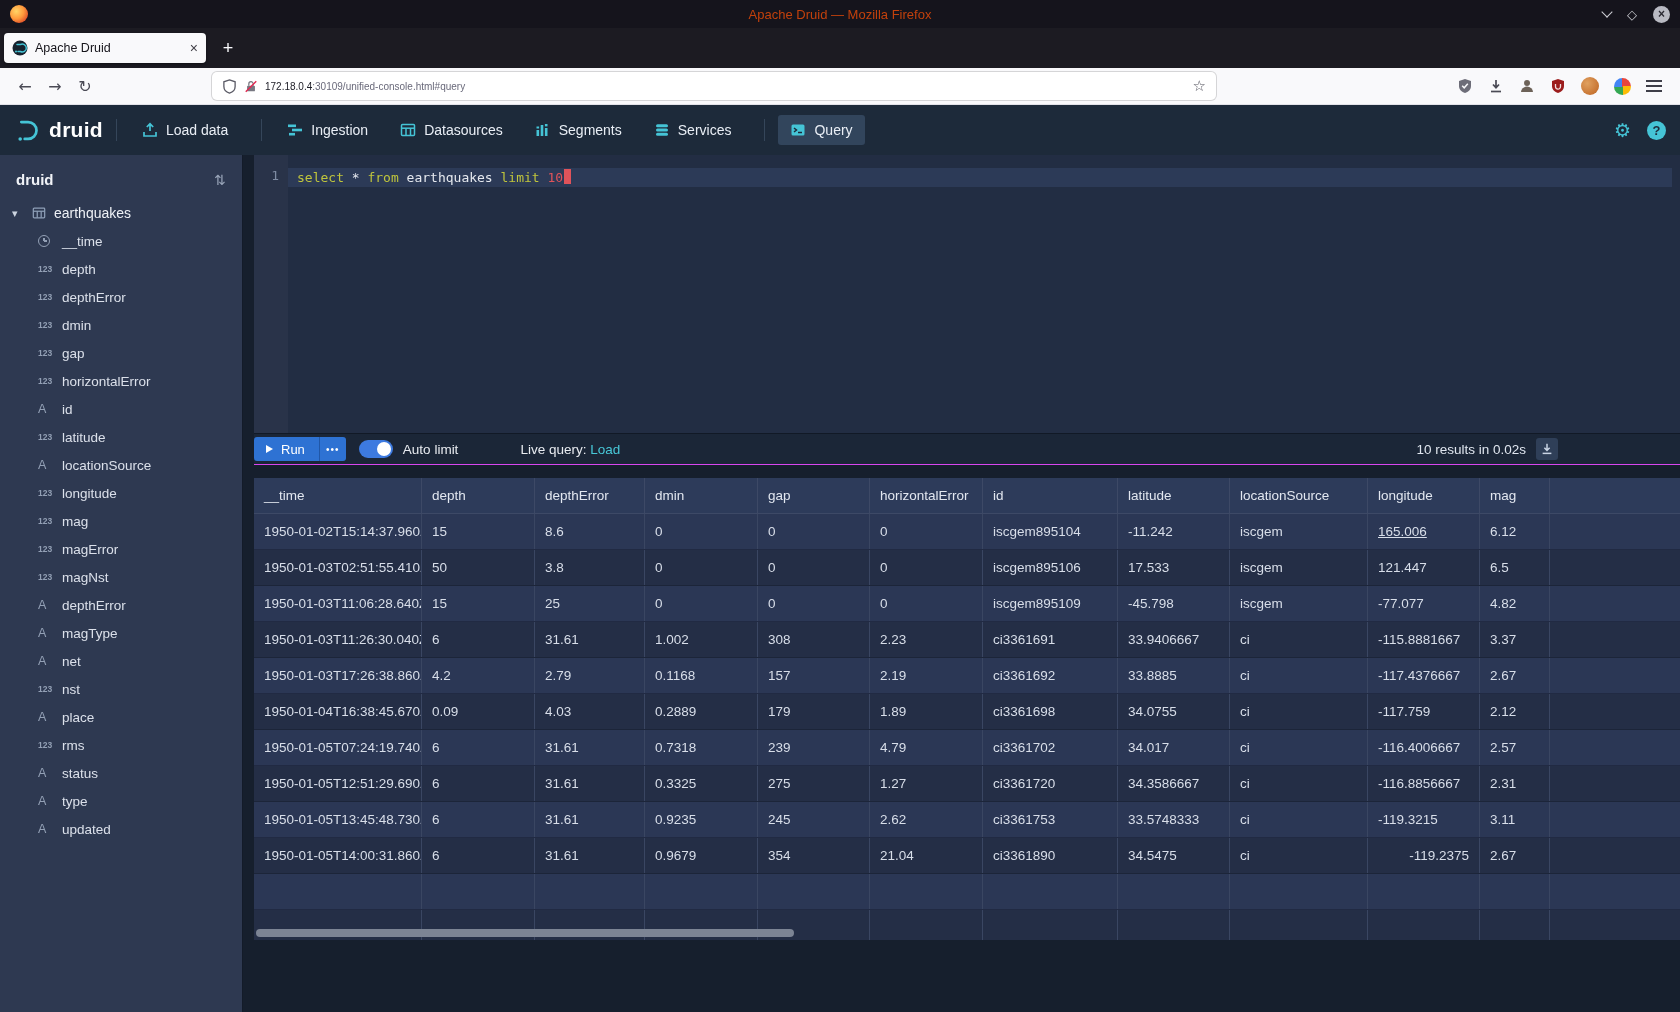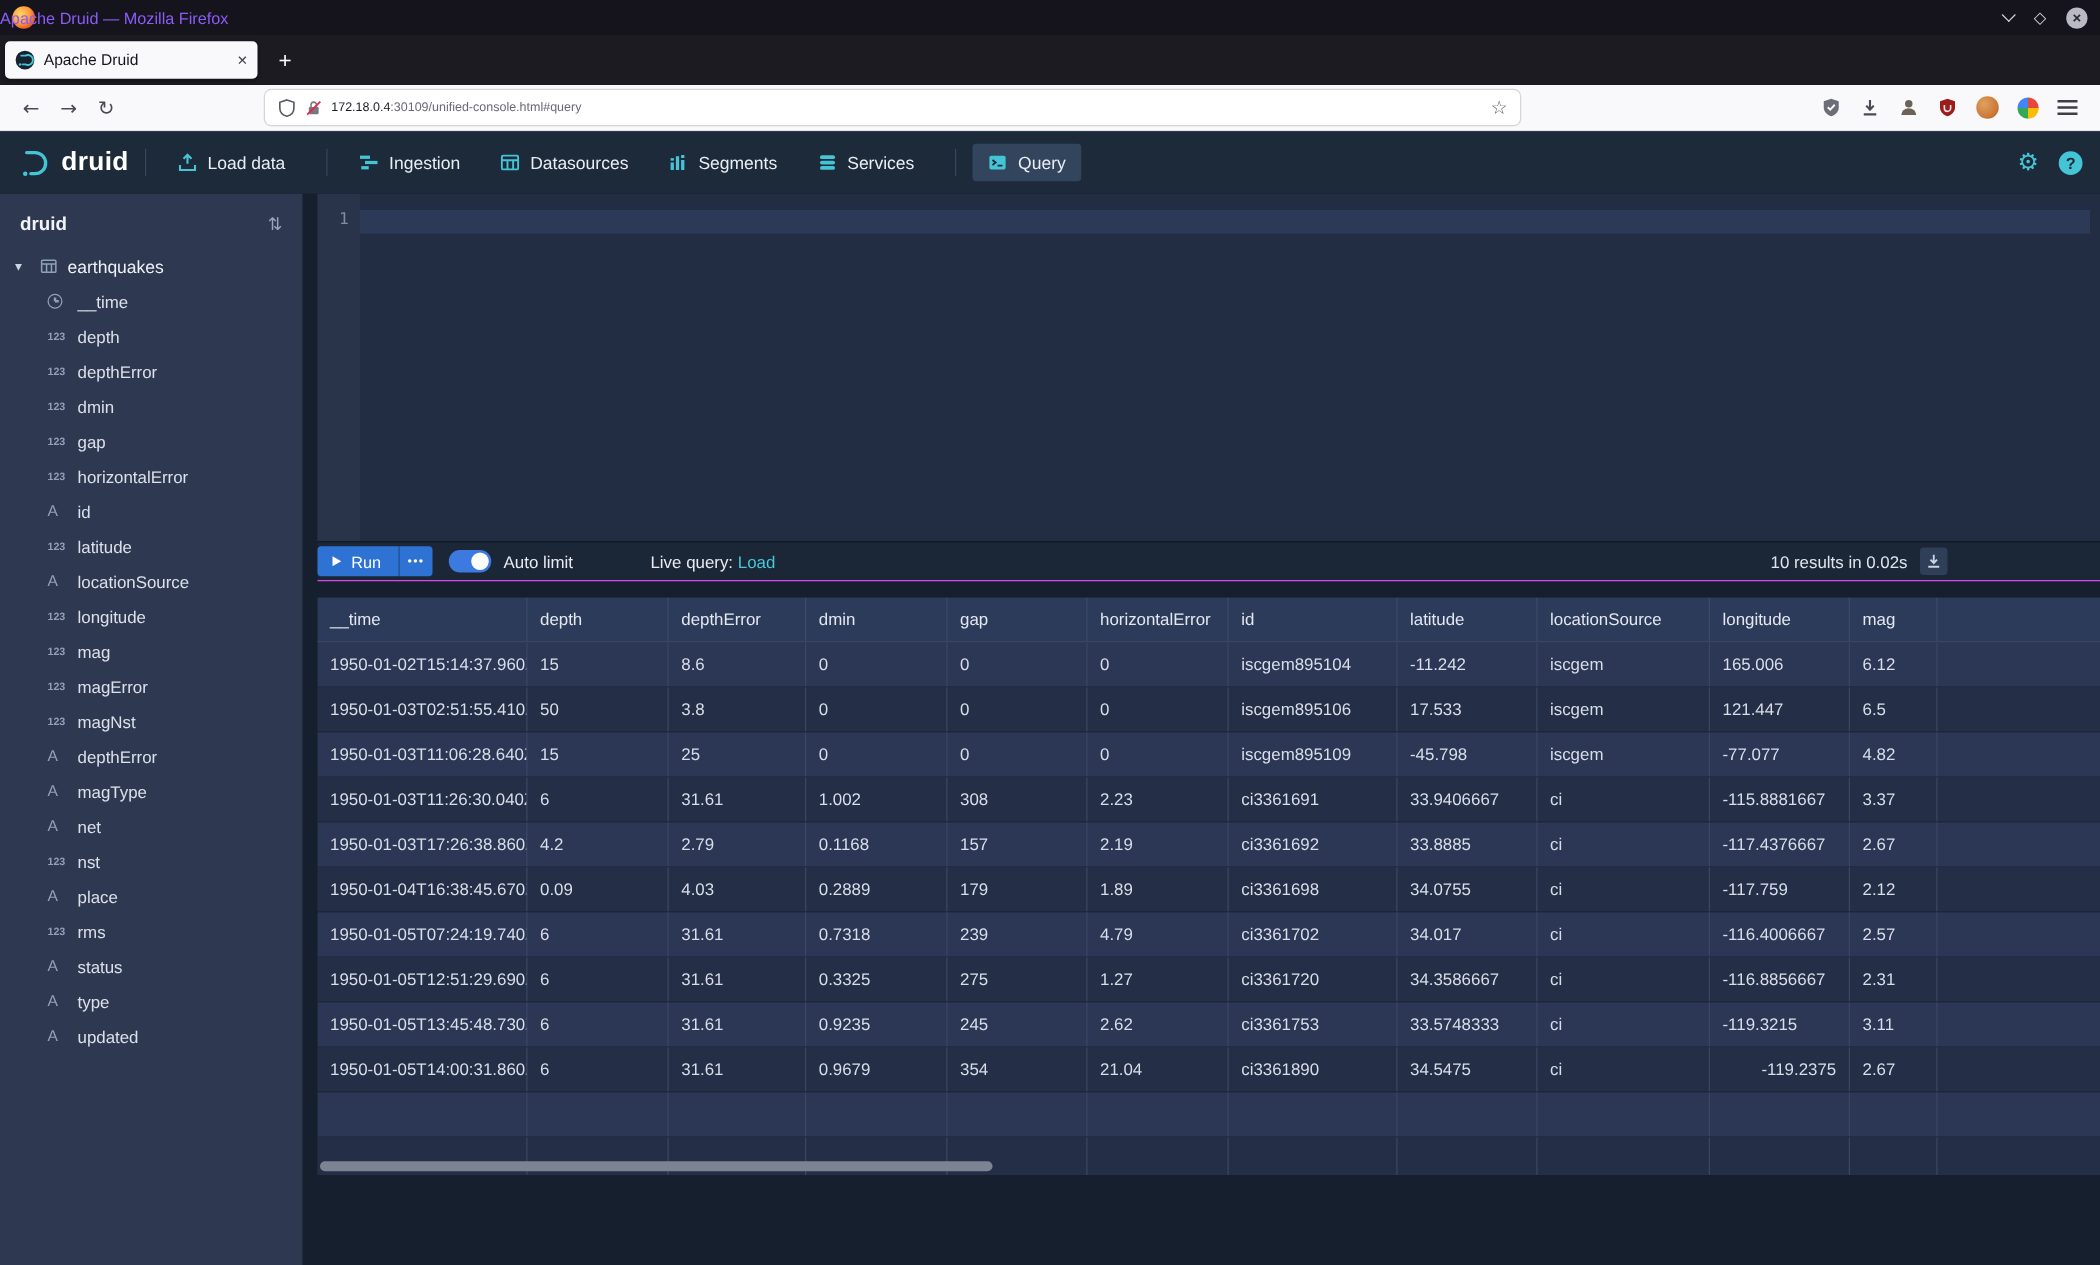--- a/index.html
+++ b/index.html
@@ -6,21 +6,21 @@
   html,body { width:1680px; height:1012px; overflow:hidden; background:#161f2d;
               font-family:"Liberation Sans", sans-serif; }
   .glyph { font-family:"DejaVu Sans", sans-serif; }
   .app { position:relative; width:1680px; height:1012px; }
 
   
   .titlebar { position:absolute; top:0; left:0; right:0; height:28px; background:#15141c;
               display:flex; align-items:center; padding:0 10px; }
   .ff-logo { width:18px; height:18px; border-radius:50%;
              background:radial-gradient(circle at 35% 35%, #ffd567, #ff9a3c 45%, #e3572b 75%, #c23c2a); }
-  .win-title { position:absolute; left:0; right:0; text-align:left; color:#8b5cf6; font-size:13px; }
+  .win-title { position:absolute; left:0; right:0; text-align:center; color:#c2410c; font-size:13px; }
   .win-controls { margin-left:auto; display:flex; align-items:center; gap:16px; z-index:2; }
   .wc { color:#cfd0d6; font-size:13px; display:inline-flex; align-items:center; justify-content:center; cursor:default; }
   .chev { width:8px; height:8px; border-right:1.7px solid #cfd0d6; border-bottom:1.7px solid #cfd0d6;
           transform:rotate(45deg); display:inline-block; margin-top:-4px; }
   .wc.close { width:17px; height:17px; border-radius:50%; background:#b9bac3; color:#2b2a33; font-size:12px; font-weight:bold; }
 
   
   .tabbar { position:absolute; top:28px; left:0; right:0; height:40px; background:#1c1b22;
             display:flex; align-items:center; padding:0 4px; }
   .tab { width:202px; height:30px; background:#f9f9fb; border-radius:4px; display:flex; align-items:center;
@@ -411,20 +411,21 @@
     </aside>
 
     <main class="main">
 
       <div class="editor">
         <div class="gutter">
           <span>1</span>
         </div>
         <div class="code-area">
           <div class="active-line"></div>
+          <div class="code-line"><span class="tok-keyword">select</span><span class="tok-plain"> * </span><span class="tok-keyword">from</span><span class="tok-plain"> earthquakes </span><span class="tok-keyword">limit</span><span class="tok-plain"> </span><span class="tok-number">10</span><span class="cursor"></span></div>
         </div>
       </div>
 
       <div class="runbar">
         <div class="btn-group">
           <button class="run-btn">
             <i class="play"></i>
             <span>Run</span>
           </button>
           <button class="more-btn">•••</button>
@@ -462,21 +463,21 @@
             <div class="tr odd">
               <div class="td" style="flex: 0 0 168px;">1950-01-02T15:14:37.960Z</div>
               <div class="td" style="flex: 0 0 113px;">15</div>
               <div class="td" style="flex: 0 0 110px;">8.6</div>
               <div class="td" style="flex: 0 0 113px;">0</div>
               <div class="td" style="flex: 0 0 112px;">0</div>
               <div class="td" style="flex: 0 0 113px;">0</div>
               <div class="td" style="flex: 0 0 135px;">iscgem895104</div>
               <div class="td" style="flex: 0 0 112px;">-11.242</div>
               <div class="td" style="flex: 0 0 138px;">iscgem</div>
-              <div class="td" style="flex: 0 0 112px;">165.006</div>
+              <div class="td" style="flex: 0 0 112px; text-decoration: underline;">165.006</div>
               <div class="td" style="flex: 0 0 70px;">6.12</div>
               <div class="td filler"></div>
             </div>
             <div class="tr even">
               <div class="td" style="flex: 0 0 168px;">1950-01-03T02:51:55.410Z</div>
               <div class="td" style="flex: 0 0 113px;">50</div>
               <div class="td" style="flex: 0 0 110px;">3.8</div>
               <div class="td" style="flex: 0 0 113px;">0</div>
               <div class="td" style="flex: 0 0 112px;">0</div>
               <div class="td" style="flex: 0 0 113px;">0</div>

